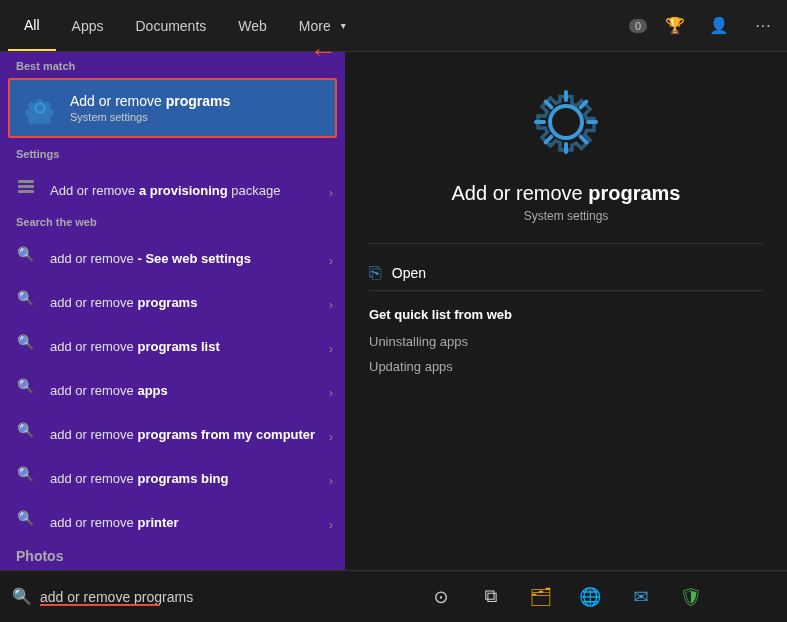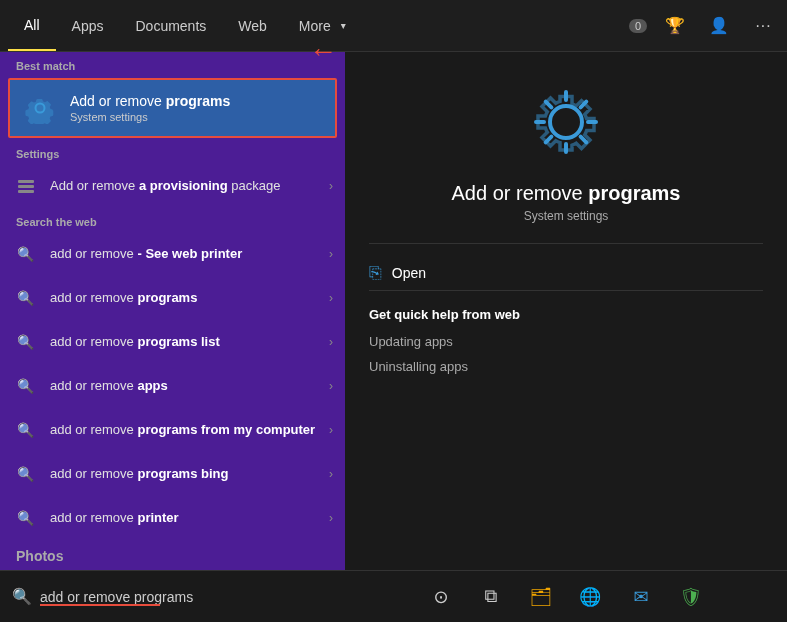--- a/index.html
+++ b/index.html
@@ -117,21 +117,21 @@
     .best-match-title strong { font-weight: 700; }
     .best-match-subtitle {
       font-size: 11px;
       color: #ccc;
       margin-top: 2px;
     }
 
     
     .list-item {
       display: flex;
-      align-items: center;
+      align-items: flex-end;
       padding: 8px 12px;
       cursor: pointer;
       min-height: 42px;
     }
     .list-item-icon {
       width: 28px;
       height: 28px;
       display: flex;
       align-items: center;
       justify-content: center;
@@ -364,21 +364,21 @@
           <span>Add or remove</span><strong> a provisioning</strong><span> package</span>
         </div>
         <div class="list-item-chevron">›</div>
       </div>
 
       <div class="section-label">Search the web</div>
 
       <div class="list-item">
         <div class="list-item-icon">🔍</div>
         <div class="list-item-text">
-          <span>add or remove</span><strong> - See web printer</strong>
+          <span>add or remove</span><strong> - See web settings</strong>
         </div>
         <div class="list-item-chevron">›</div>
       </div>
 
       <div class="list-item">
         <div class="list-item-icon">🔍</div>
         <div class="list-item-text">
           <span>add or remove</span><strong> programs</strong>
         </div>
         <div class="list-item-chevron">›</div>
@@ -461,24 +461,24 @@
 
       <div class="detail-divider"></div>
 
       <div class="detail-open-btn">
         <span class="open-icon">⎘</span>
         <span>Open</span>
       </div>
 
       <div class="detail-divider2"></div>
 
-      <div class="quick-help-title">Get quick help from web</div>
-
+      <div class="quick-help-title">Get quick list from web</div>
+
+      <div class="quick-help-item">Uninstalling apps</div>
       <div class="quick-help-item">Updating apps</div>
-      <div class="quick-help-item">Uninstalling apps</div>
     </div>
 
     <div class="taskbar">
       <div class="taskbar-btn">⊙</div>
       <div class="taskbar-btn">⧉</div>
       <div class="taskbar-btn" style="color:#f0a500;">🗂</div>
       <div class="taskbar-btn" style="color:#3a9ad9;">🌐</div>
       <div class="taskbar-btn" style="color:#3a9ad9;">✉</div>
       <div class="taskbar-btn" style="color:#4caf50;">🛡</div>
     </div>

